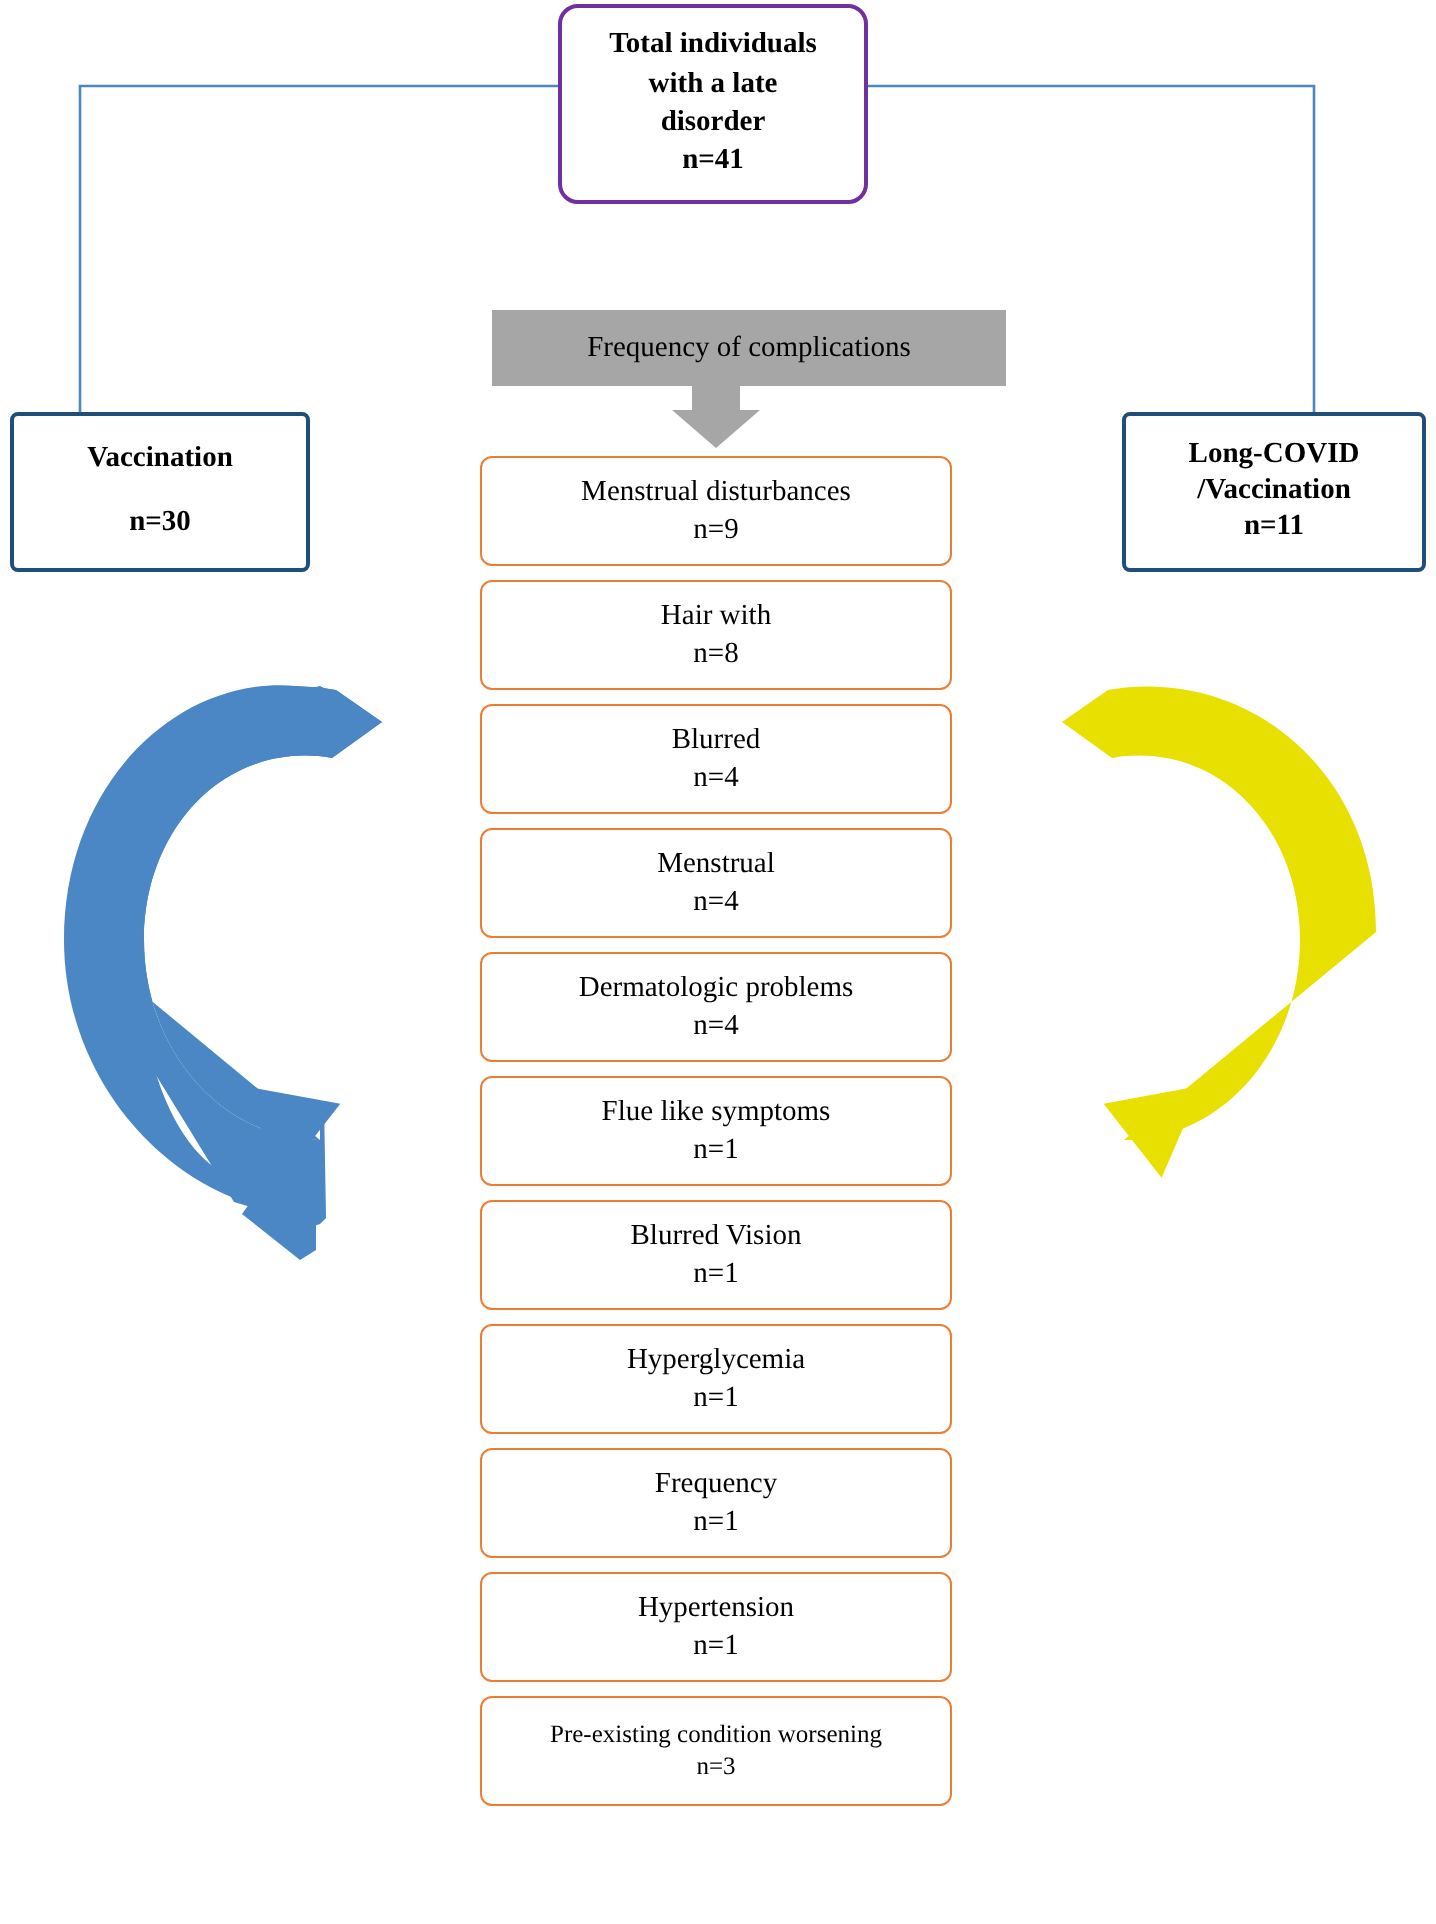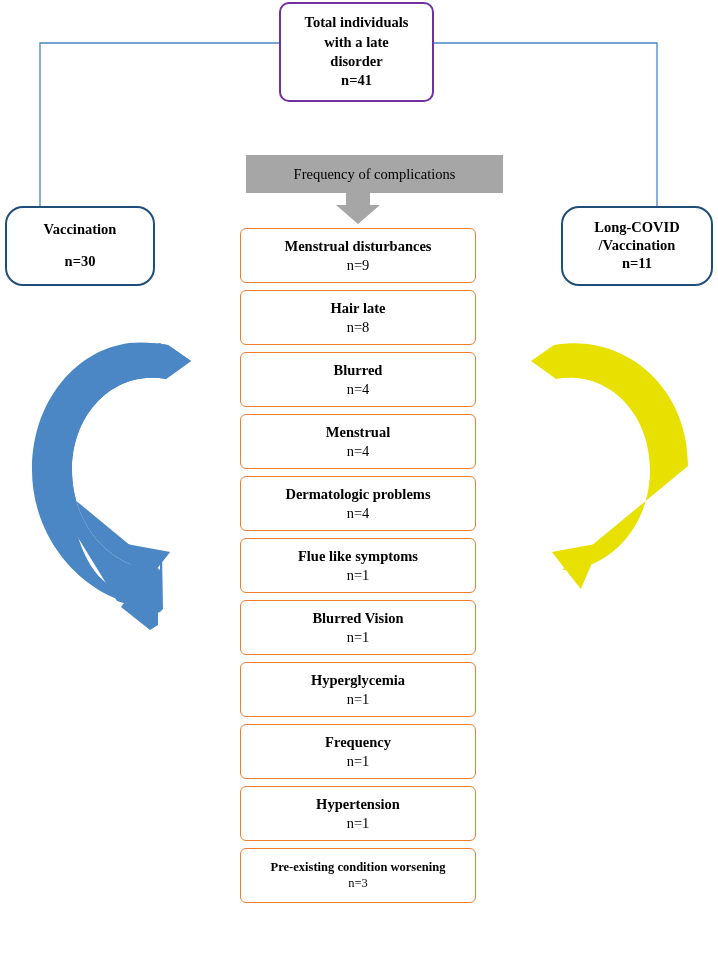--- a/index.html
+++ b/index.html
@@ -49,21 +49,21 @@
     font-size: 14.5px;
     line-height: 1.33;
     text-align: center;
     color: #000000;
   }
 
   
   .side-box {
     position: absolute;
     border: 2px solid #1f4e79;
-    border-radius: 18px;
+    border-radius: 4px;
     background: #ffffff;
     box-sizing: border-box;
     display: flex;
     flex-direction: column;
     align-items: center;
     justify-content: center;
     font-weight: bold;
     font-size: 14.5px;
     line-height: 1.5;
     text-align: center;
@@ -122,21 +122,21 @@
     align-items: center;
     justify-content: center;
     font-size: 14.5px;
     line-height: 1.25;
     color: #000000;
     text-align: center;
   }
   .comp-item.small {
     font-size: 12.5px;
   }
-  .comp-item .label { display: block; font-weight: bold; }
+  .comp-item .label { display: block; }
   .comp-item .count { display: block; }
 </style>
 </head>
 <body>
 
 <div id="diagram">
 
   <svg class="connector-svg" viewBox="0 0 718 962">
 
     <path d="M 279 43 L 40 43 L 40 206" fill="none" stroke="#4a87c4" stroke-width="1.3"></path>
@@ -205,21 +205,21 @@
   </div>
 
   <div class="comp-list">
 
     <div class="comp-item">
       <span class="label">Menstrual disturbances</span>
       <span class="count">n=9</span>
     </div>
 
     <div class="comp-item">
-      <span class="label">Hair late</span>
+      <span class="label">Hair with</span>
       <span class="count">n=8</span>
     </div>
 
 
     <div class="comp-item">
       <span class="label">Blurred</span>
       <span class="count">n=4</span>
     </div>
 
     <div class="comp-item">

